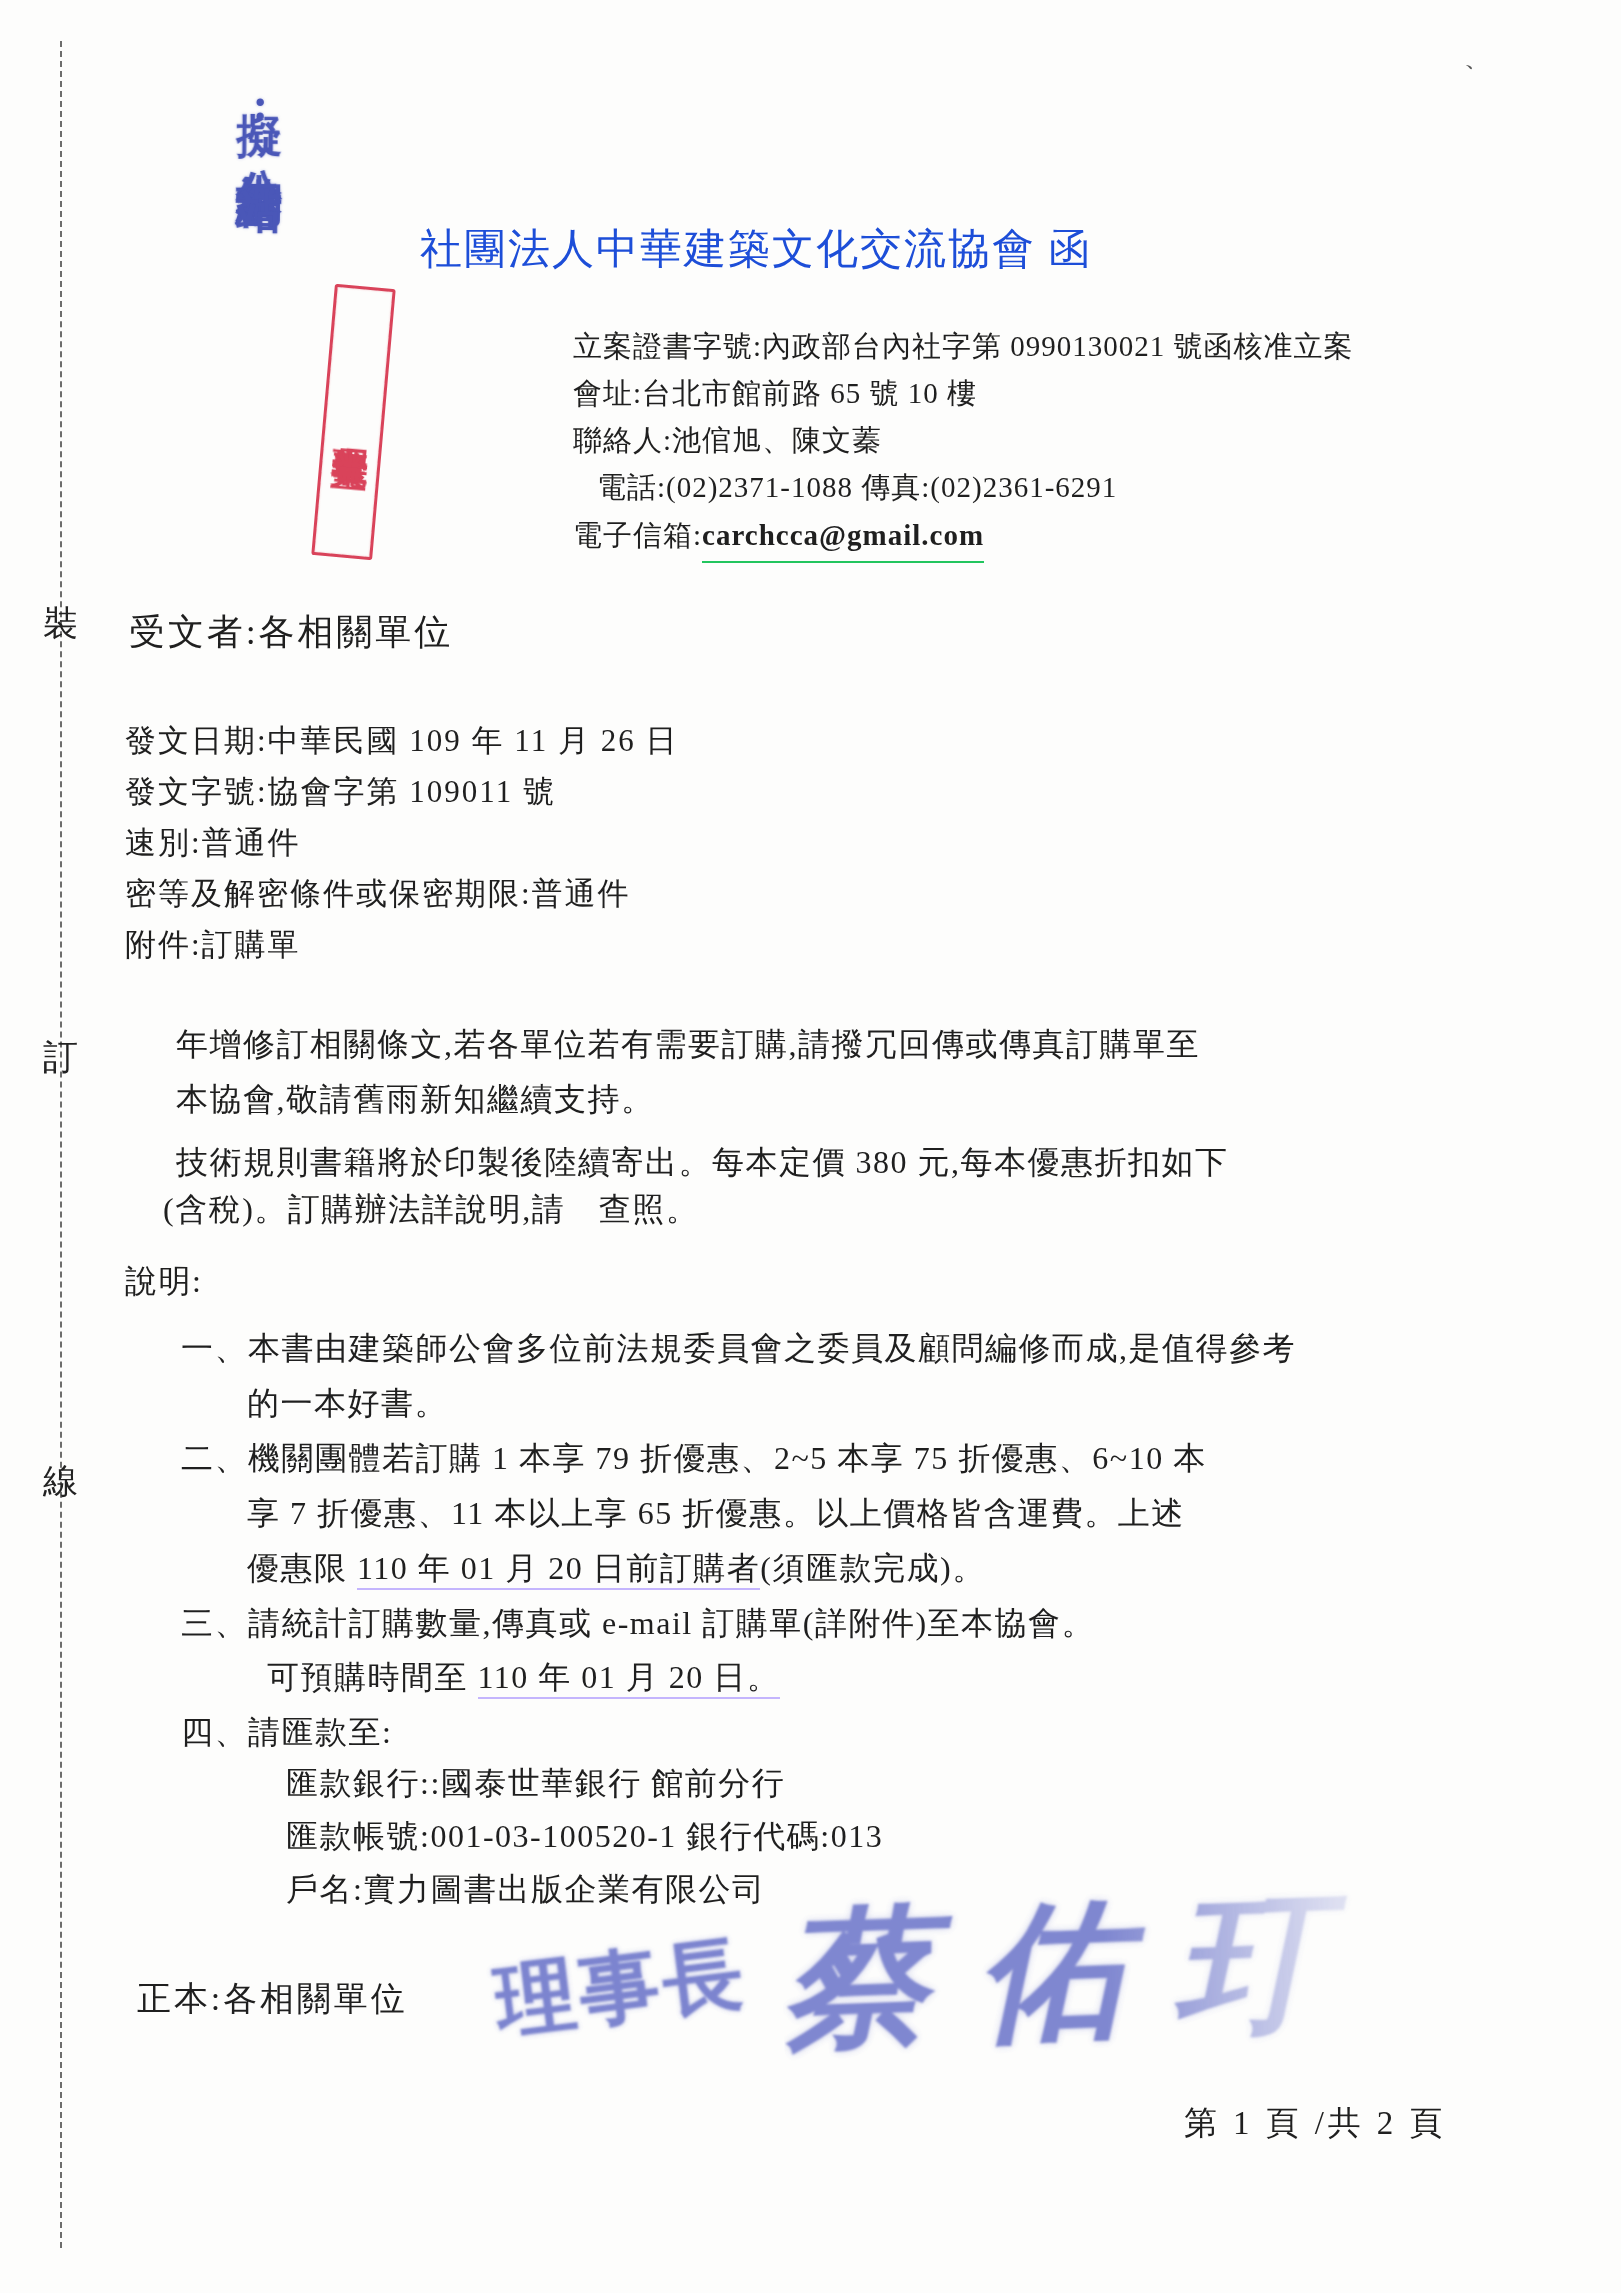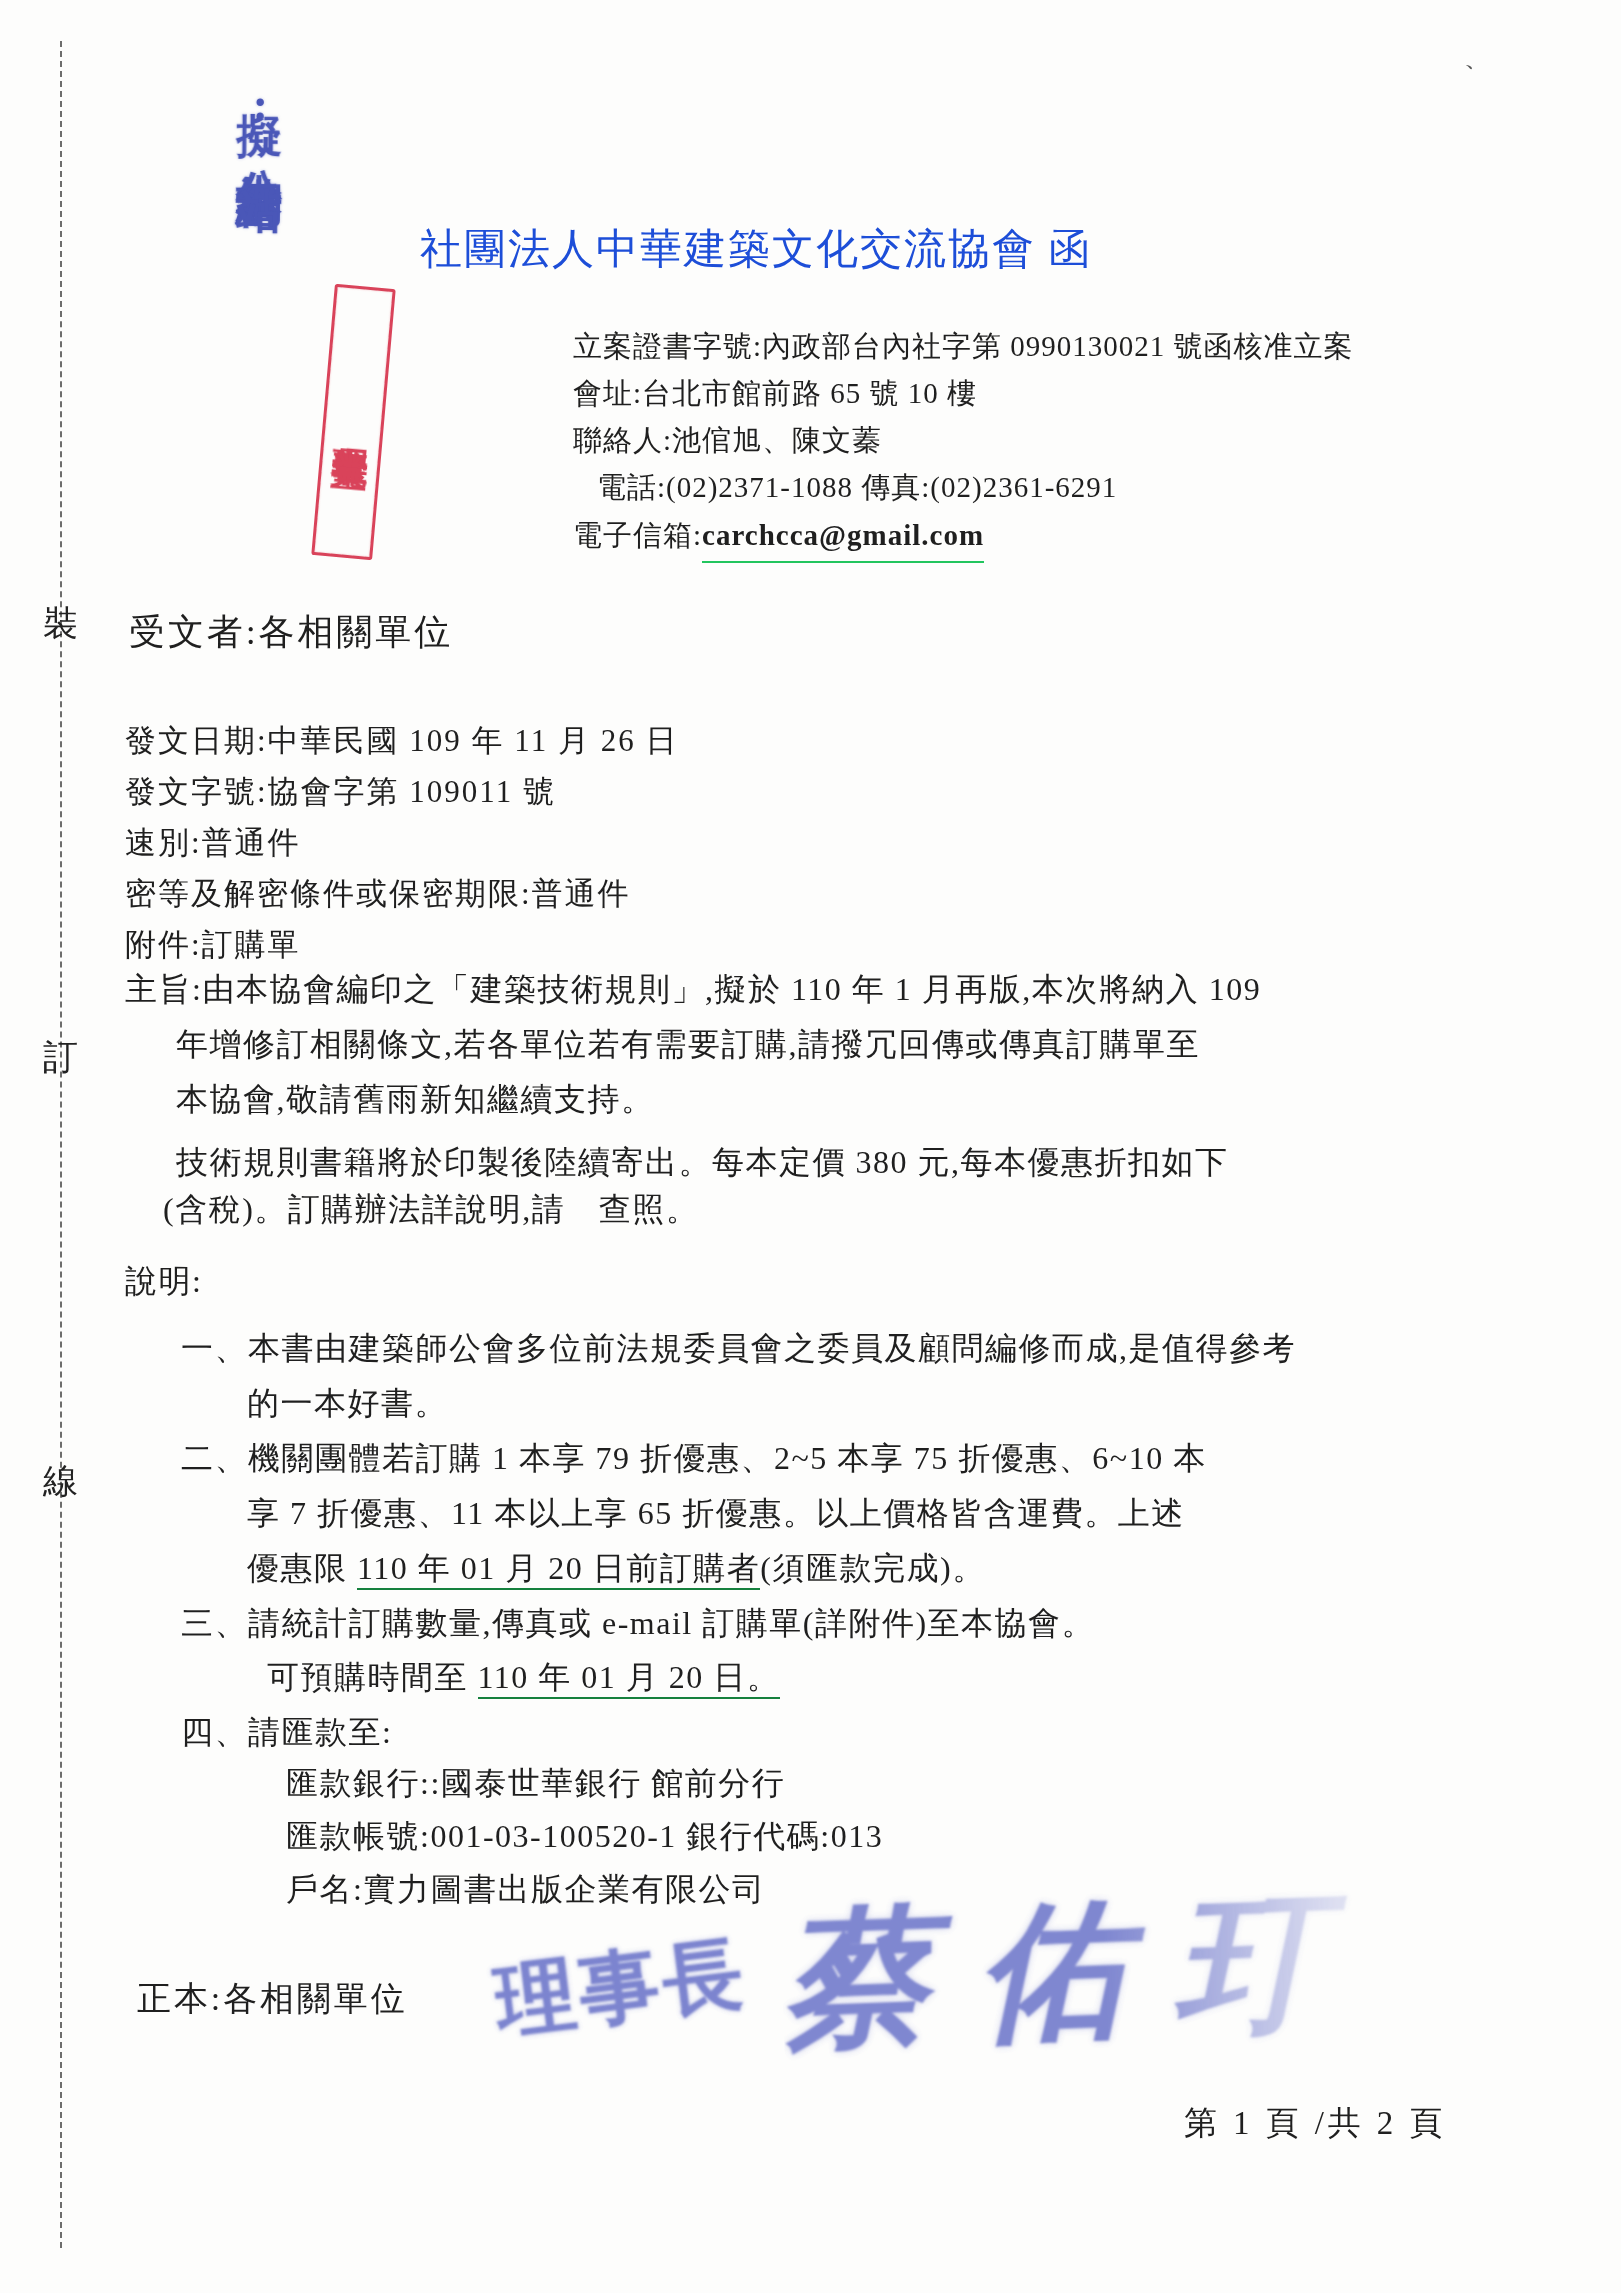--- a/index.html
+++ b/index.html
@@ -55,21 +55,21 @@
   .doc-title { left:420px; top:223px; font-size:42px; letter-spacing:2px; color:#1d4ed8; }
 
   .hdr { left:573px; font-size:29px; letter-spacing:1px; }
   .u-email { border-bottom:2px solid #22c55e; padding-bottom:10px;font-weight:bold; }
 
   .recipient { left:129px; top:610px; font-size:36px; letter-spacing:2.9px; }
 
   .meta { left:125px; font-size:31px; letter-spacing:2px; }
 
   .body-l { font-size:32px; letter-spacing:1.5px; }
-  .useg { border-bottom:2px solid #15803d; padding-bottom:2px; }
+  .useg { border-bottom:2px solid #c4b5fd; padding-bottom:2px; }
 
   .footer-original { left:137px; top:1978px; font-size:34px; letter-spacing:2.9px; }
   .page-number { left:1184px; top:2103px; font-size:33px; letter-spacing:3.9px; }
 
   
   .signature {
     position:absolute; left:495px; top:1857px; width:1029px; height:235px;
     display:flex; align-items:center; gap:35px;
     transform:rotate(-2deg);
     color:var(--signature_blue,#5c66c4);
@@ -119,21 +119,20 @@
   </div>
 
   <div class="line recipient">受文者:各相關單位</div>
 
   <div class="line meta" style="top:722px;">發文日期:中華民國 109 年 11 月 26 日</div>
   <div class="line meta" style="top:773px;">發文字號:協會字第 109011 號</div>
   <div class="line meta" style="top:824px;">速別:普通件</div>
   <div class="line meta" style="top:875px;">密等及解密條件或保密期限:普通件</div>
   <div class="line meta" style="top:926px;">附件:訂購單</div>
 
-  <div class="line body-l" style="left:125px; top:969px;">主旨:由本協會編印之「建築技術規則」,擬於 110 年 1 月再版,本次將納入 109</div>
   <div class="line body-l" style="left:176px; top:1024px;">年增修訂相關條文,若各單位若有需要訂購,請撥冗回傳或傳真訂購單至</div>
   <div class="line body-l" style="left:176px; top:1079px;">本協會,敬請舊雨新知繼續支持。</div>
   <div class="line body-l" style="left:176px; top:1134px;margin-top:8px;">技術規則書籍將於印製後陸續寄出。每本定價 380 元,每本優惠折扣如下</div>
   <div class="line body-l" style="left:163px; top:1189px;">(含稅)。訂購辦法詳說明,請　查照。</div>
 
   <div class="line body-l" style="left:125px; top:1261px;">說明:</div>
 
   <div class="line body-l" style="left:181px; top:1328px;">一、本書由建築師公會多位前法規委員會之委員及顧問編修而成,是值得參考</div>
   <div class="line body-l" style="left:247px; top:1383px;">的一本好書。</div>
 

